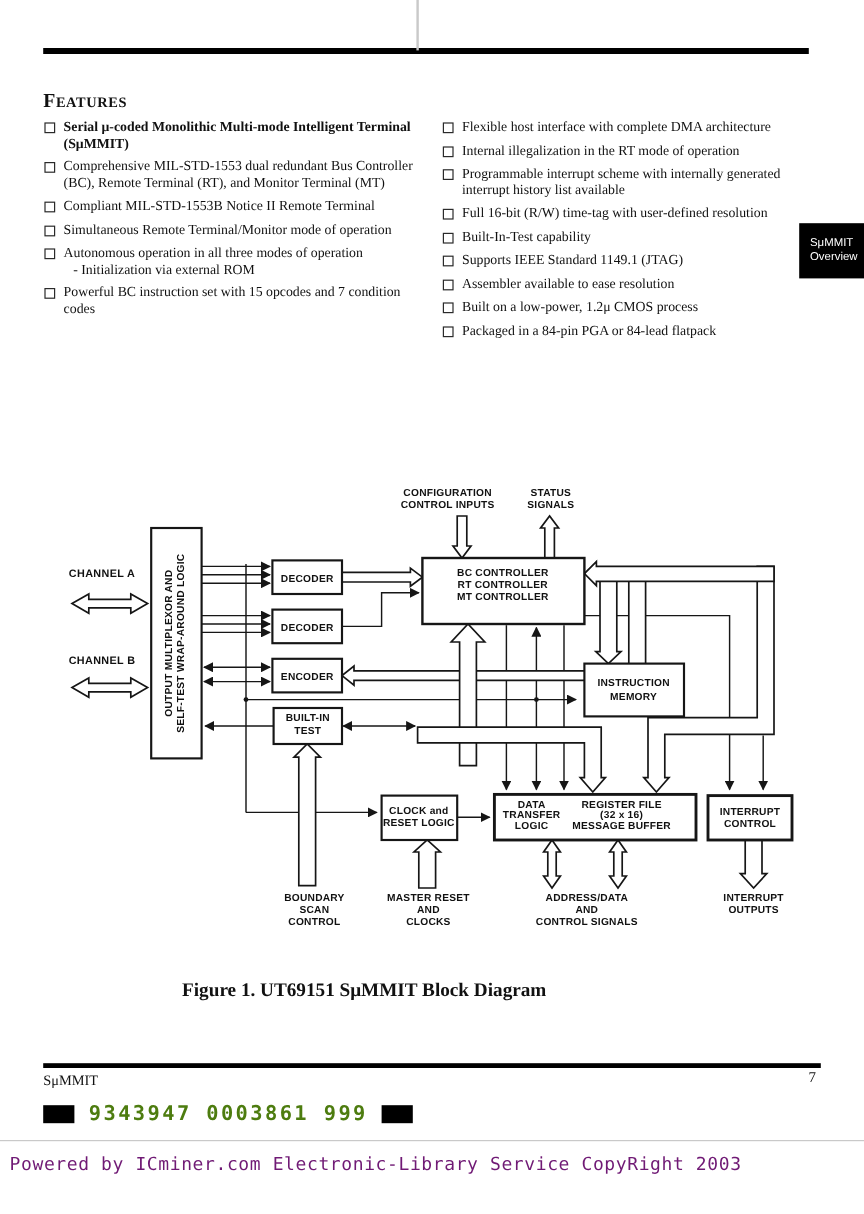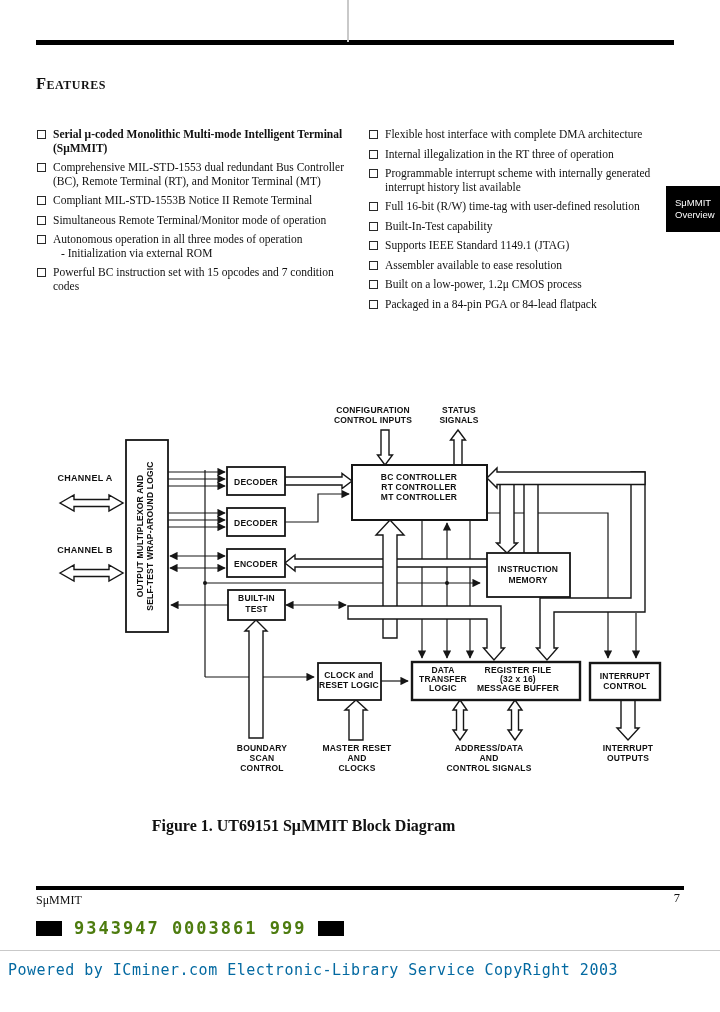--- a/index.html
+++ b/index.html
@@ -10,22 +10,22 @@
   #top-rule{left:36px;top:40px;width:638px;height:5px;background:#000;}
   #scan-line{left:347px;top:0;width:2px;height:42px;background:#c9c9c9;}
   
   #side-tab{right:0;top:186px;width:54px;height:46px;background:#000;color:#fff;
             font:9.5px/11.5px "Liberation Sans",sans-serif;padding:11px 0 0 9px;box-sizing:border-box;}
   
   #features-heading{left:36px;top:74px;font-variant:small-caps;font-weight:bold;
                     font-size:16.5px;letter-spacing:.5px;text-align:right;}
   #features{left:36px;top:100px;width:644px;display:flex;}
   .fcol{box-sizing:border-box;}
-  .fcol-left{width:332px;padding-right:14px;margin-top:28px;}
-  .fcol-right{flex:1;margin-top:28px;}
+  .fcol-left{width:332px;padding-right:14px;}
+  .fcol-right{flex:1;}
   .feat-list{list-style:none;margin:0;padding:0;}
   .feat{position:relative;padding-left:17px;margin-bottom:6px;
         font-size:11.5px;line-height:13.5px;}
   .cb{position:absolute;left:1px;top:2px;width:7px;height:7px;border:1.2px solid #2a2a2a;}
   .b{font-weight:bold;}
   .sub{padding-left:8px;}
   
   #diagram-svg{left:0;top:0;width:720px;height:1012px;pointer-events:none;}
   .blk-rect{fill:#fff;stroke:#161616;}
   .wire{stroke:#161616;stroke-width:1.2;fill:none;}
@@ -37,21 +37,21 @@
   
   #footer-rule{left:36px;top:886px;width:648px;height:4px;background:#000;}
   #footer-product{left:36px;top:893px;font-size:12px;}
   #page-number{right:40px;top:891px;font-size:12.5px;}
   
   #ocr-row{left:36px;top:918px;display:flex;align-items:center;gap:12px;}
   .blkb{width:26px;height:15px;background:#000;}
   #ocr-digits{font:bold 17px "DejaVu Sans Mono",monospace;letter-spacing:2px;color:#4d7c0f;}
   
   #service-band{left:0;top:950px;width:720px;height:62px;border-top:1px solid #c9c9c9;
-                box-sizing:border-box;color:#0369a1;
+                box-sizing:border-box;color:#701a75;
                 font:15px "DejaVu Sans Mono",monospace;letter-spacing:.5px;padding:10px 0 0 8px;}
 </style>
 </head>
 <body>
 
 <div class="abs" id="top-rule"></div>
 <div class="abs" id="scan-line"></div>
 
 <div class="abs" id="side-tab">
   <div>SμMMIT</div>
@@ -68,21 +68,21 @@
       <li class="feat"><span class="cb"></span><span class="ft">Compliant MIL-STD-1553B Notice II Remote Terminal</span></li>
       <li class="feat"><span class="cb"></span><span class="ft">Simultaneous Remote Terminal/Monitor mode of operation</span></li>
       <li class="feat"><span class="cb"></span><span class="ft">Autonomous operation in all three modes of operation</span>
         <div class="sub">- Initialization via external ROM</div></li>
       <li class="feat"><span class="cb"></span><span class="ft">Powerful BC instruction set with 15 opcodes and 7 condition codes</span></li>
     </ul>
   </div>
   <div class="fcol fcol-right">
     <ul class="feat-list">
       <li class="feat"><span class="cb"></span><span class="ft">Flexible host interface with complete DMA architecture</span></li>
-      <li class="feat"><span class="cb"></span><span class="ft">Internal illegalization in the RT three of operation</span></li>
+      <li class="feat"><span class="cb"></span><span class="ft">Internal illegalization in the RT mode of operation</span></li>
       <li class="feat"><span class="cb"></span><span class="ft">Programmable interrupt scheme with internally generated interrupt history list available</span></li>
       <li class="feat"><span class="cb"></span><span class="ft">Full 16-bit (R/W) time-tag with user-defined resolution</span></li>
       <li class="feat"><span class="cb"></span><span class="ft">Built-In-Test capability</span></li>
       <li class="feat"><span class="cb"></span><span class="ft">Supports IEEE Standard 1149.1 (JTAG)</span></li>
       <li class="feat"><span class="cb"></span><span class="ft">Assembler available to ease resolution</span></li>
       <li class="feat"><span class="cb"></span><span class="ft">Built on a low-power, 1.2μ CMOS process</span></li>
       <li class="feat"><span class="cb"></span><span class="ft">Packaged in a 84-pin PGA or 84-lead flatpack</span></li>
     </ul>
   </div>
 </div>

